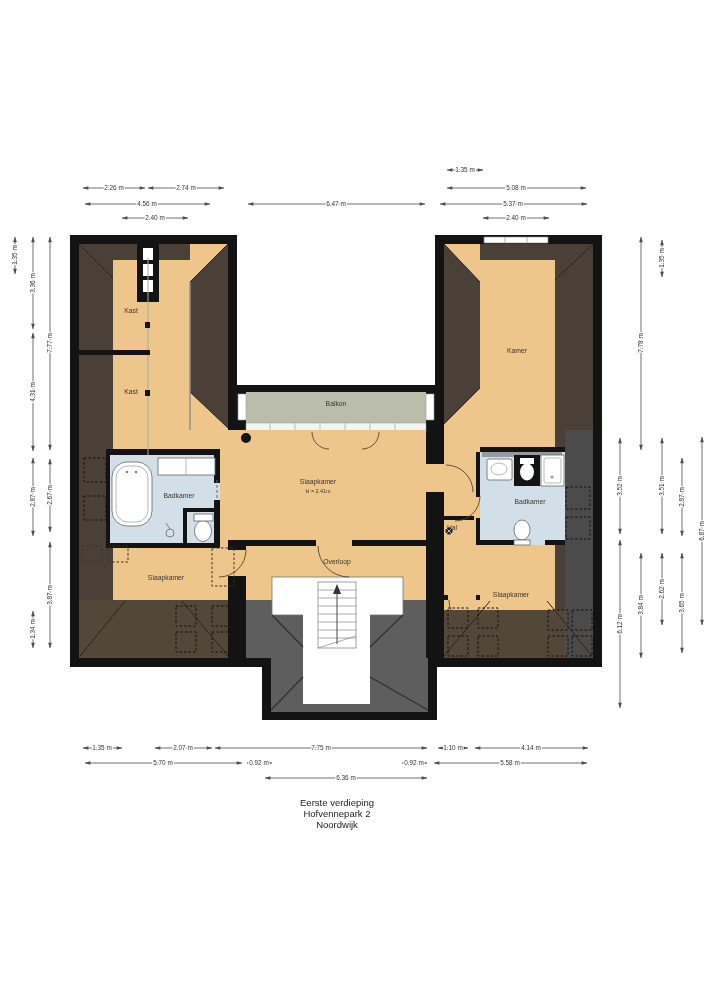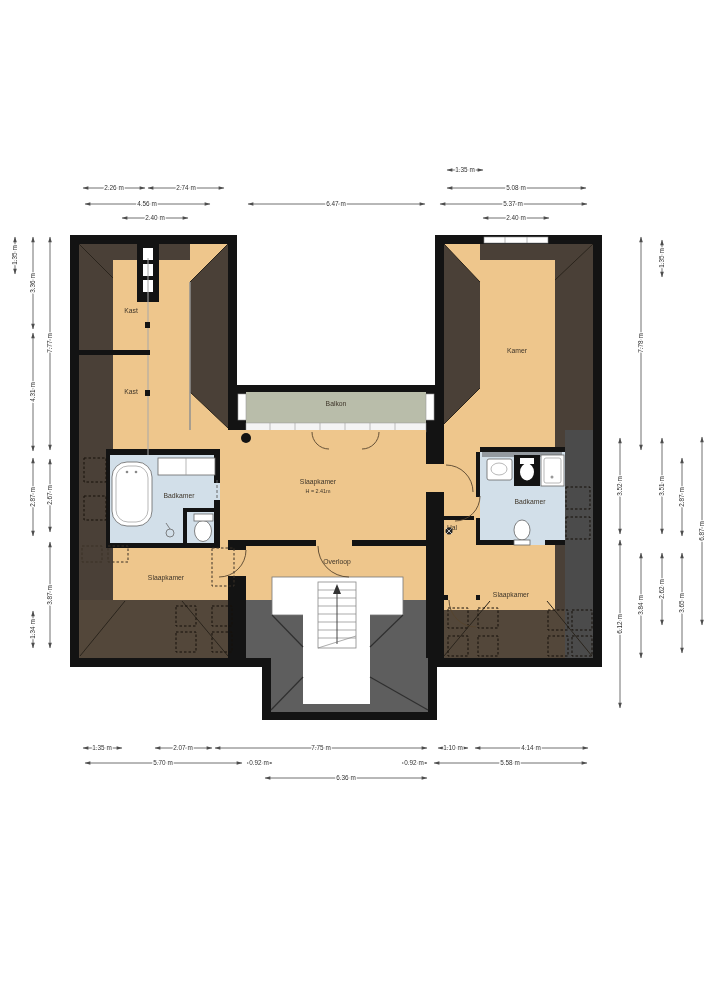--- a/index.html
+++ b/index.html
@@ -328,13 +328,18 @@
         <text class="dimtext" x="259" y="763">0.92 m</text>
     <line class="dimline" x1="402" y1="763" x2="427" y2="763"></line>
         <text class="dimtext" x="414" y="763">0.92 m</text>
     <line class="dimline" x1="434" y1="763" x2="587" y2="763"></line>
         <text class="dimtext" x="510" y="763">5.58 m</text>
     <line class="dimline" x1="265" y1="778" x2="427" y2="778"></line>
         <text class="dimtext" x="346" y="778">6.36 m</text>
   </g>
 </svg>
 
+<div class="titleblock">
+  <div>Eerste verdieping</div>
+  <div>Hofvennepark 2</div>
+  <div>Noordwijk</div>
 </div>
+</div>
 
 </body></html>

